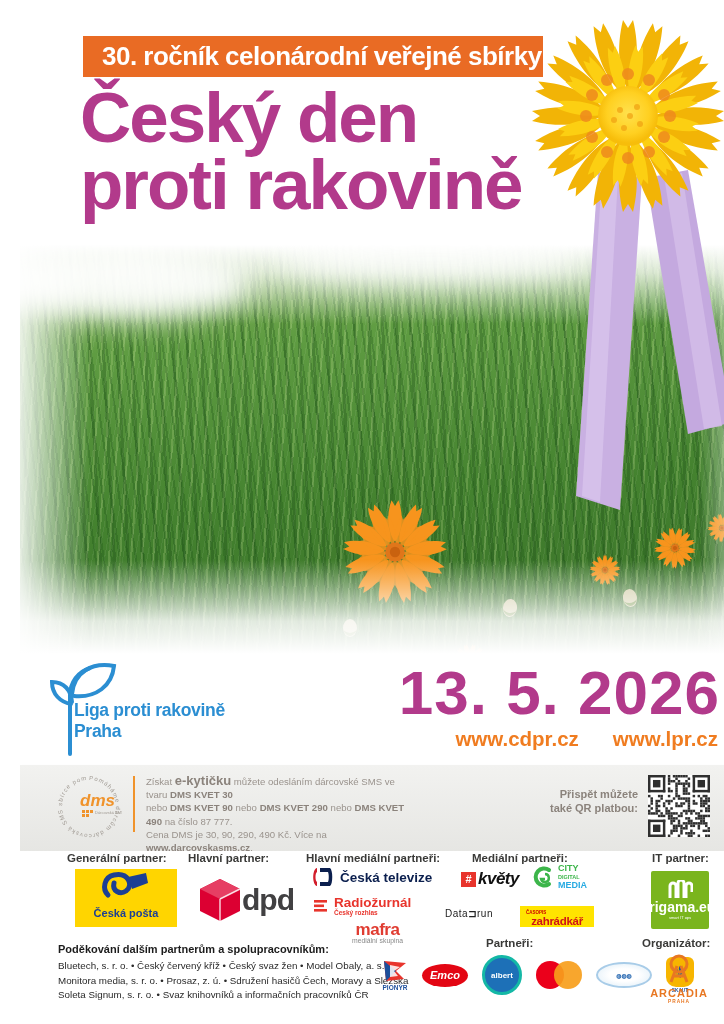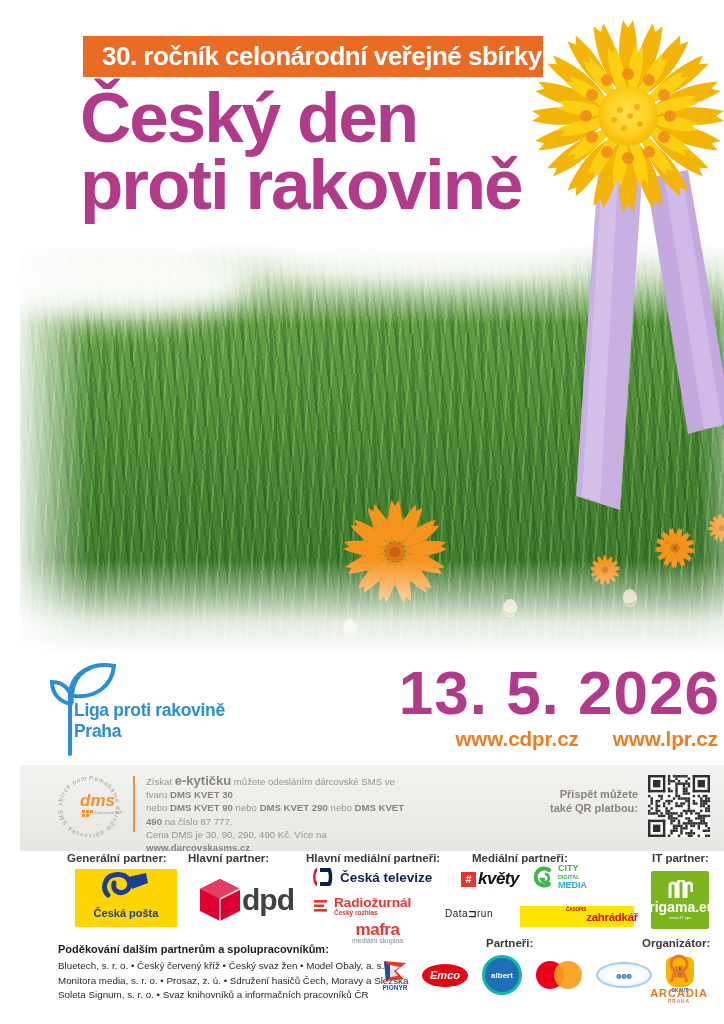--- a/index.html
+++ b/index.html
@@ -77,22 +77,22 @@
   .mafra{color:#e03c31;font-weight:bold;font-size:17px;line-height:14px;letter-spacing:-0.5px;}
   .mafra-sub{color:#8a8a8a;font-size:6.8px;}
   .kvety{display:flex;align-items:center;gap:2px;}
   .kvety-sq{width:15px;height:15px;background:#e8342c;color:#fff;font-weight:bold;font-size:11px;
             display:flex;align-items:center;justify-content:center;}
   .kvety-word{font-weight:bold;font-style:italic;font-size:17px;color:#111;letter-spacing:-0.5px;}
   .city{display:flex;align-items:center;gap:3px;}
   .city-txt{font-weight:bold;font-size:9px;line-height:8.5px;}
   .city-l1{color:#3cb54a;}.city-l2{color:#3cb54a;font-size:5.5px;}.city-l3{color:#29abe2;}
   .datarun{font-size:10px;color:#222;letter-spacing:0.5px;}
-  .zahr{width:74px;height:21px;background:#ffe400;display:flex;flex-direction:row;
-        align-items:center;justify-content:flex-start;line-height:8px;padding-left:40px;}
+  .zahr{width:74px;height:21px;background:#ffe400;display:flex;flex-direction:column;
+        align-items:center;justify-content:center;line-height:8px;}
   .zahr-top{font-size:4.5px;color:#c00;font-weight:bold;align-self:flex-start;margin-left:6px;}
   .zahr-word{font-size:11.5px;color:#d01317;font-weight:bold;letter-spacing:-0.3px;}
   .trigama{position:absolute;left:631px;top:20px;width:58px;height:58px;background:#7ab51d;
            display:flex;flex-direction:column;align-items:center;justify-content:center;border-radius:2px;}
   .trigama-word{color:#fff;font-weight:bold;font-size:14px;margin-top:1px;}
   .trigama-sub{color:#fff;font-size:4px;}
   .thanks-title{position:absolute;left:38px;top:92px;font-size:11px;font-weight:bold;color:#1c1c1c;}
   .thanks-lines{position:absolute;left:38px;top:108px;font-size:9.8px;color:#2a2a2a;line-height:14.5px;}
   .prow{position:absolute;display:flex;align-items:center;}
   .emco{width:46px;height:23px;background:#e30613;border-radius:50%;display:flex;align-items:center;

